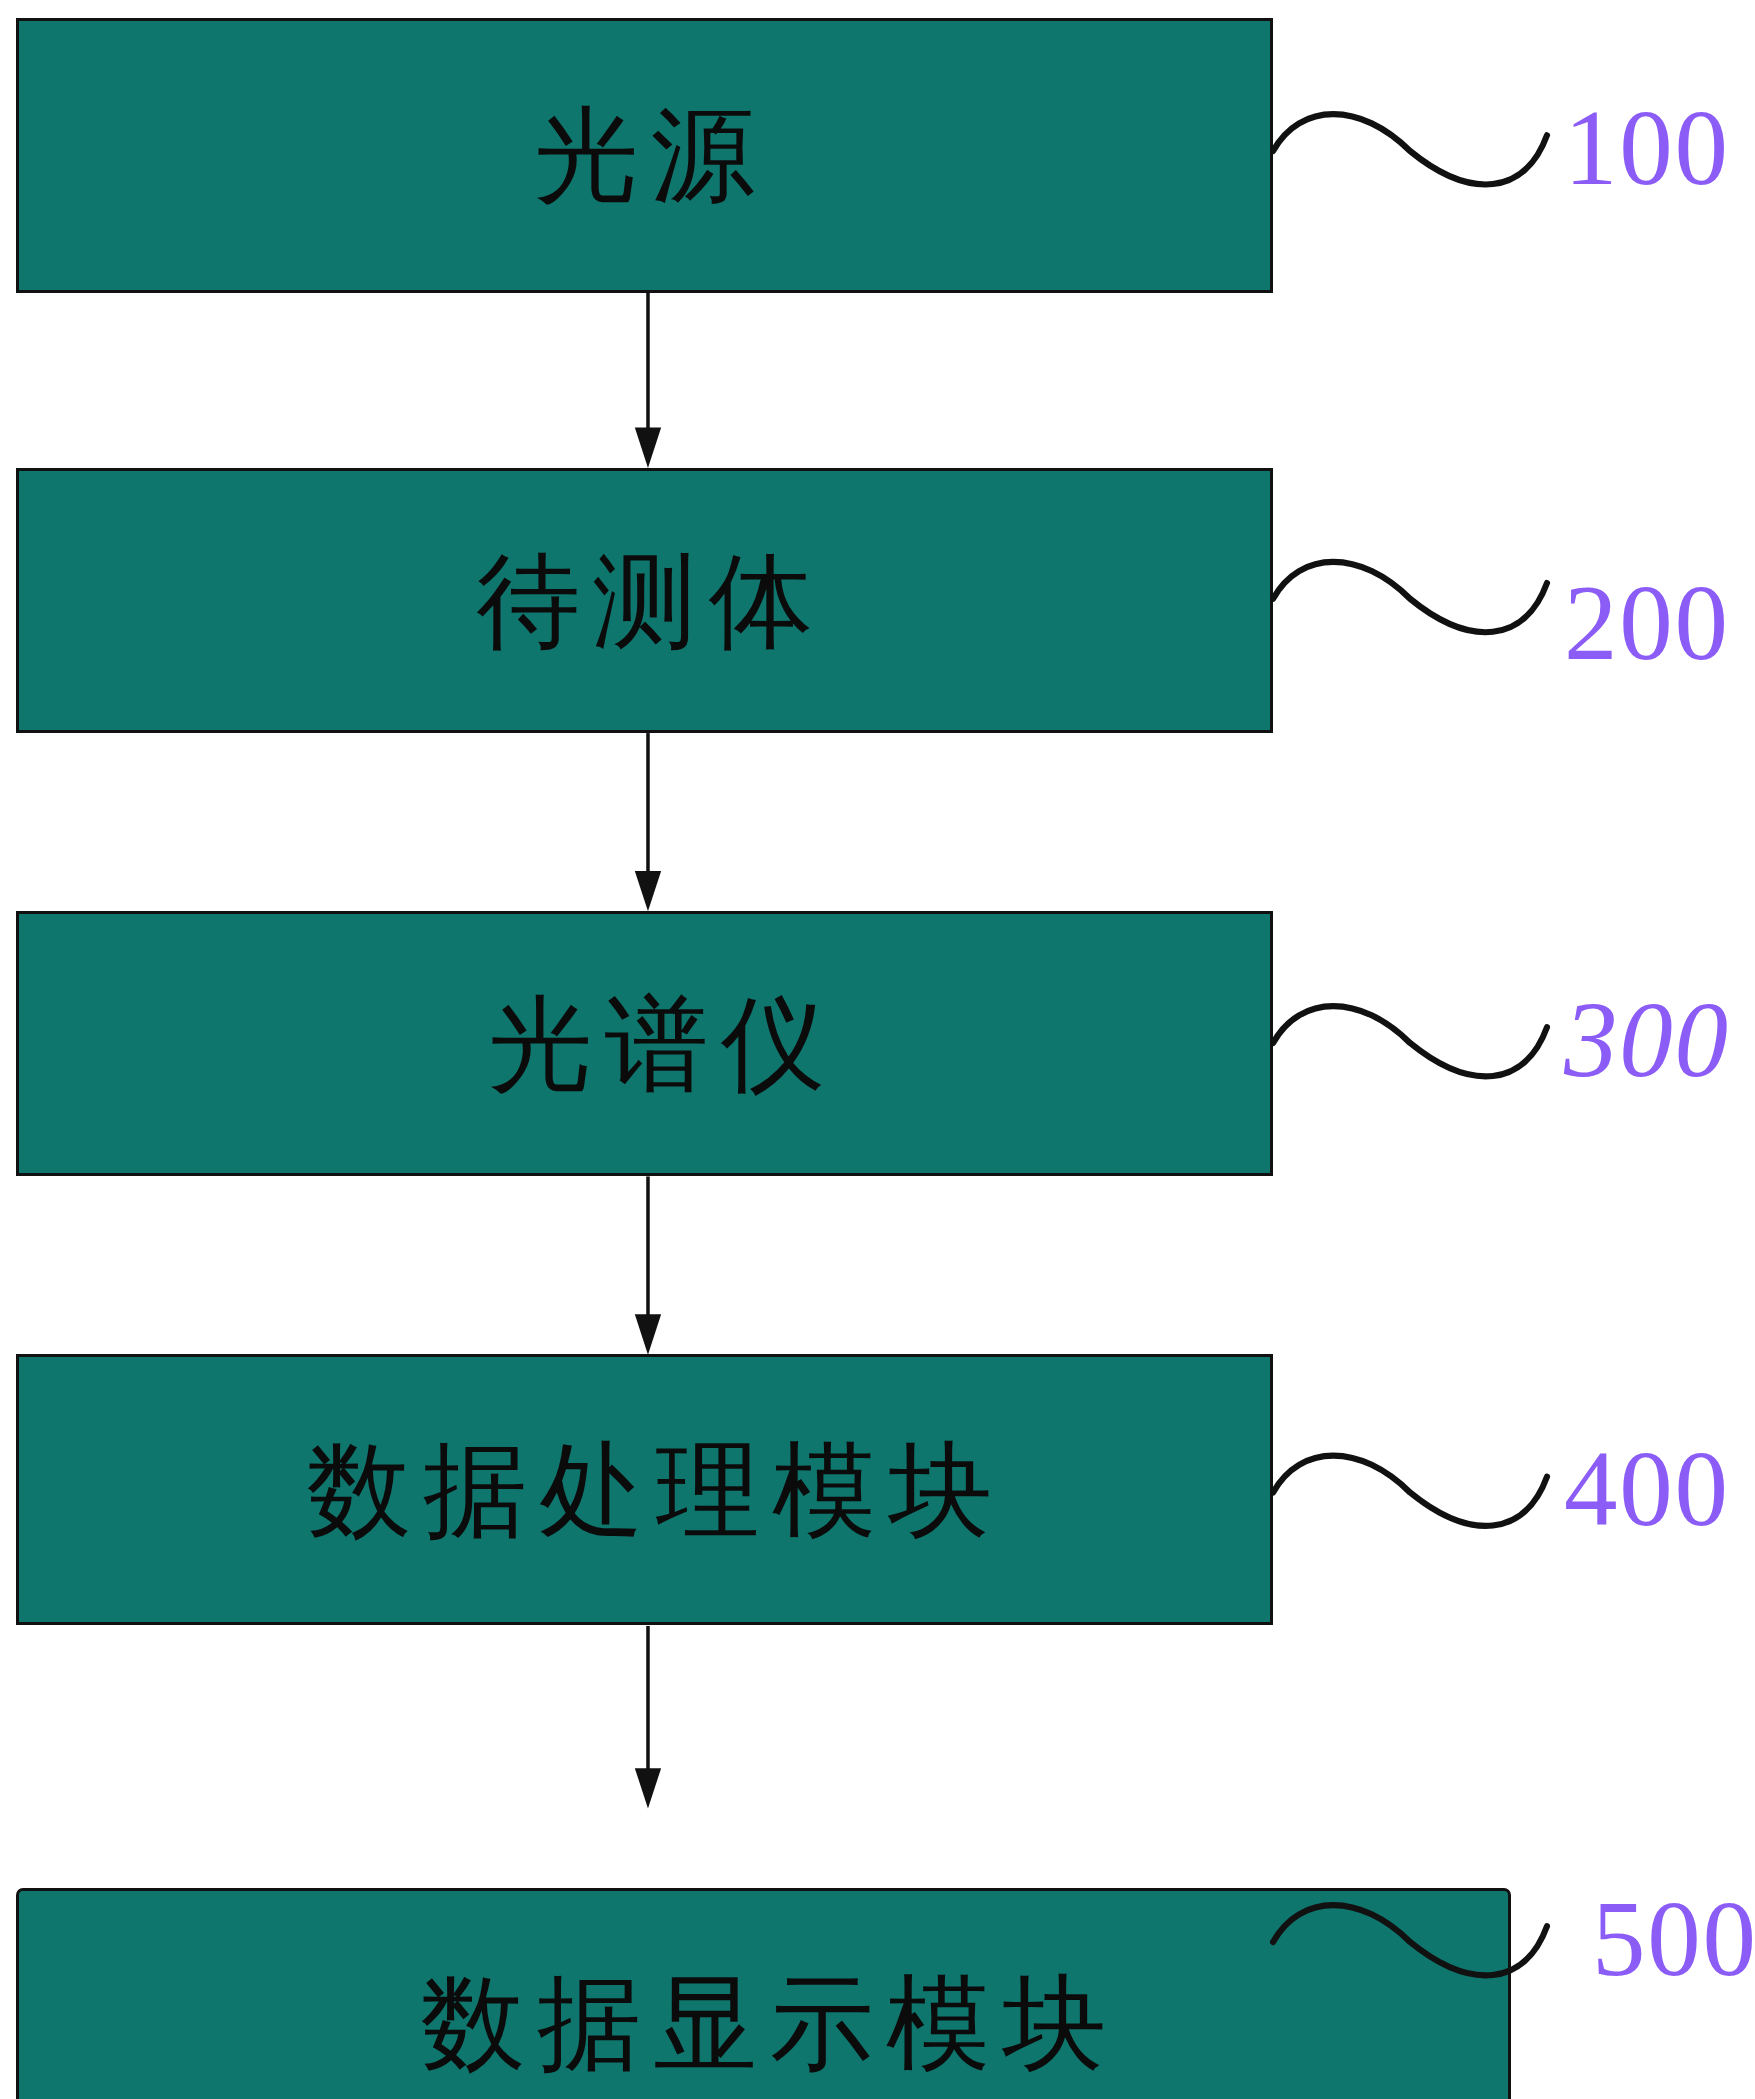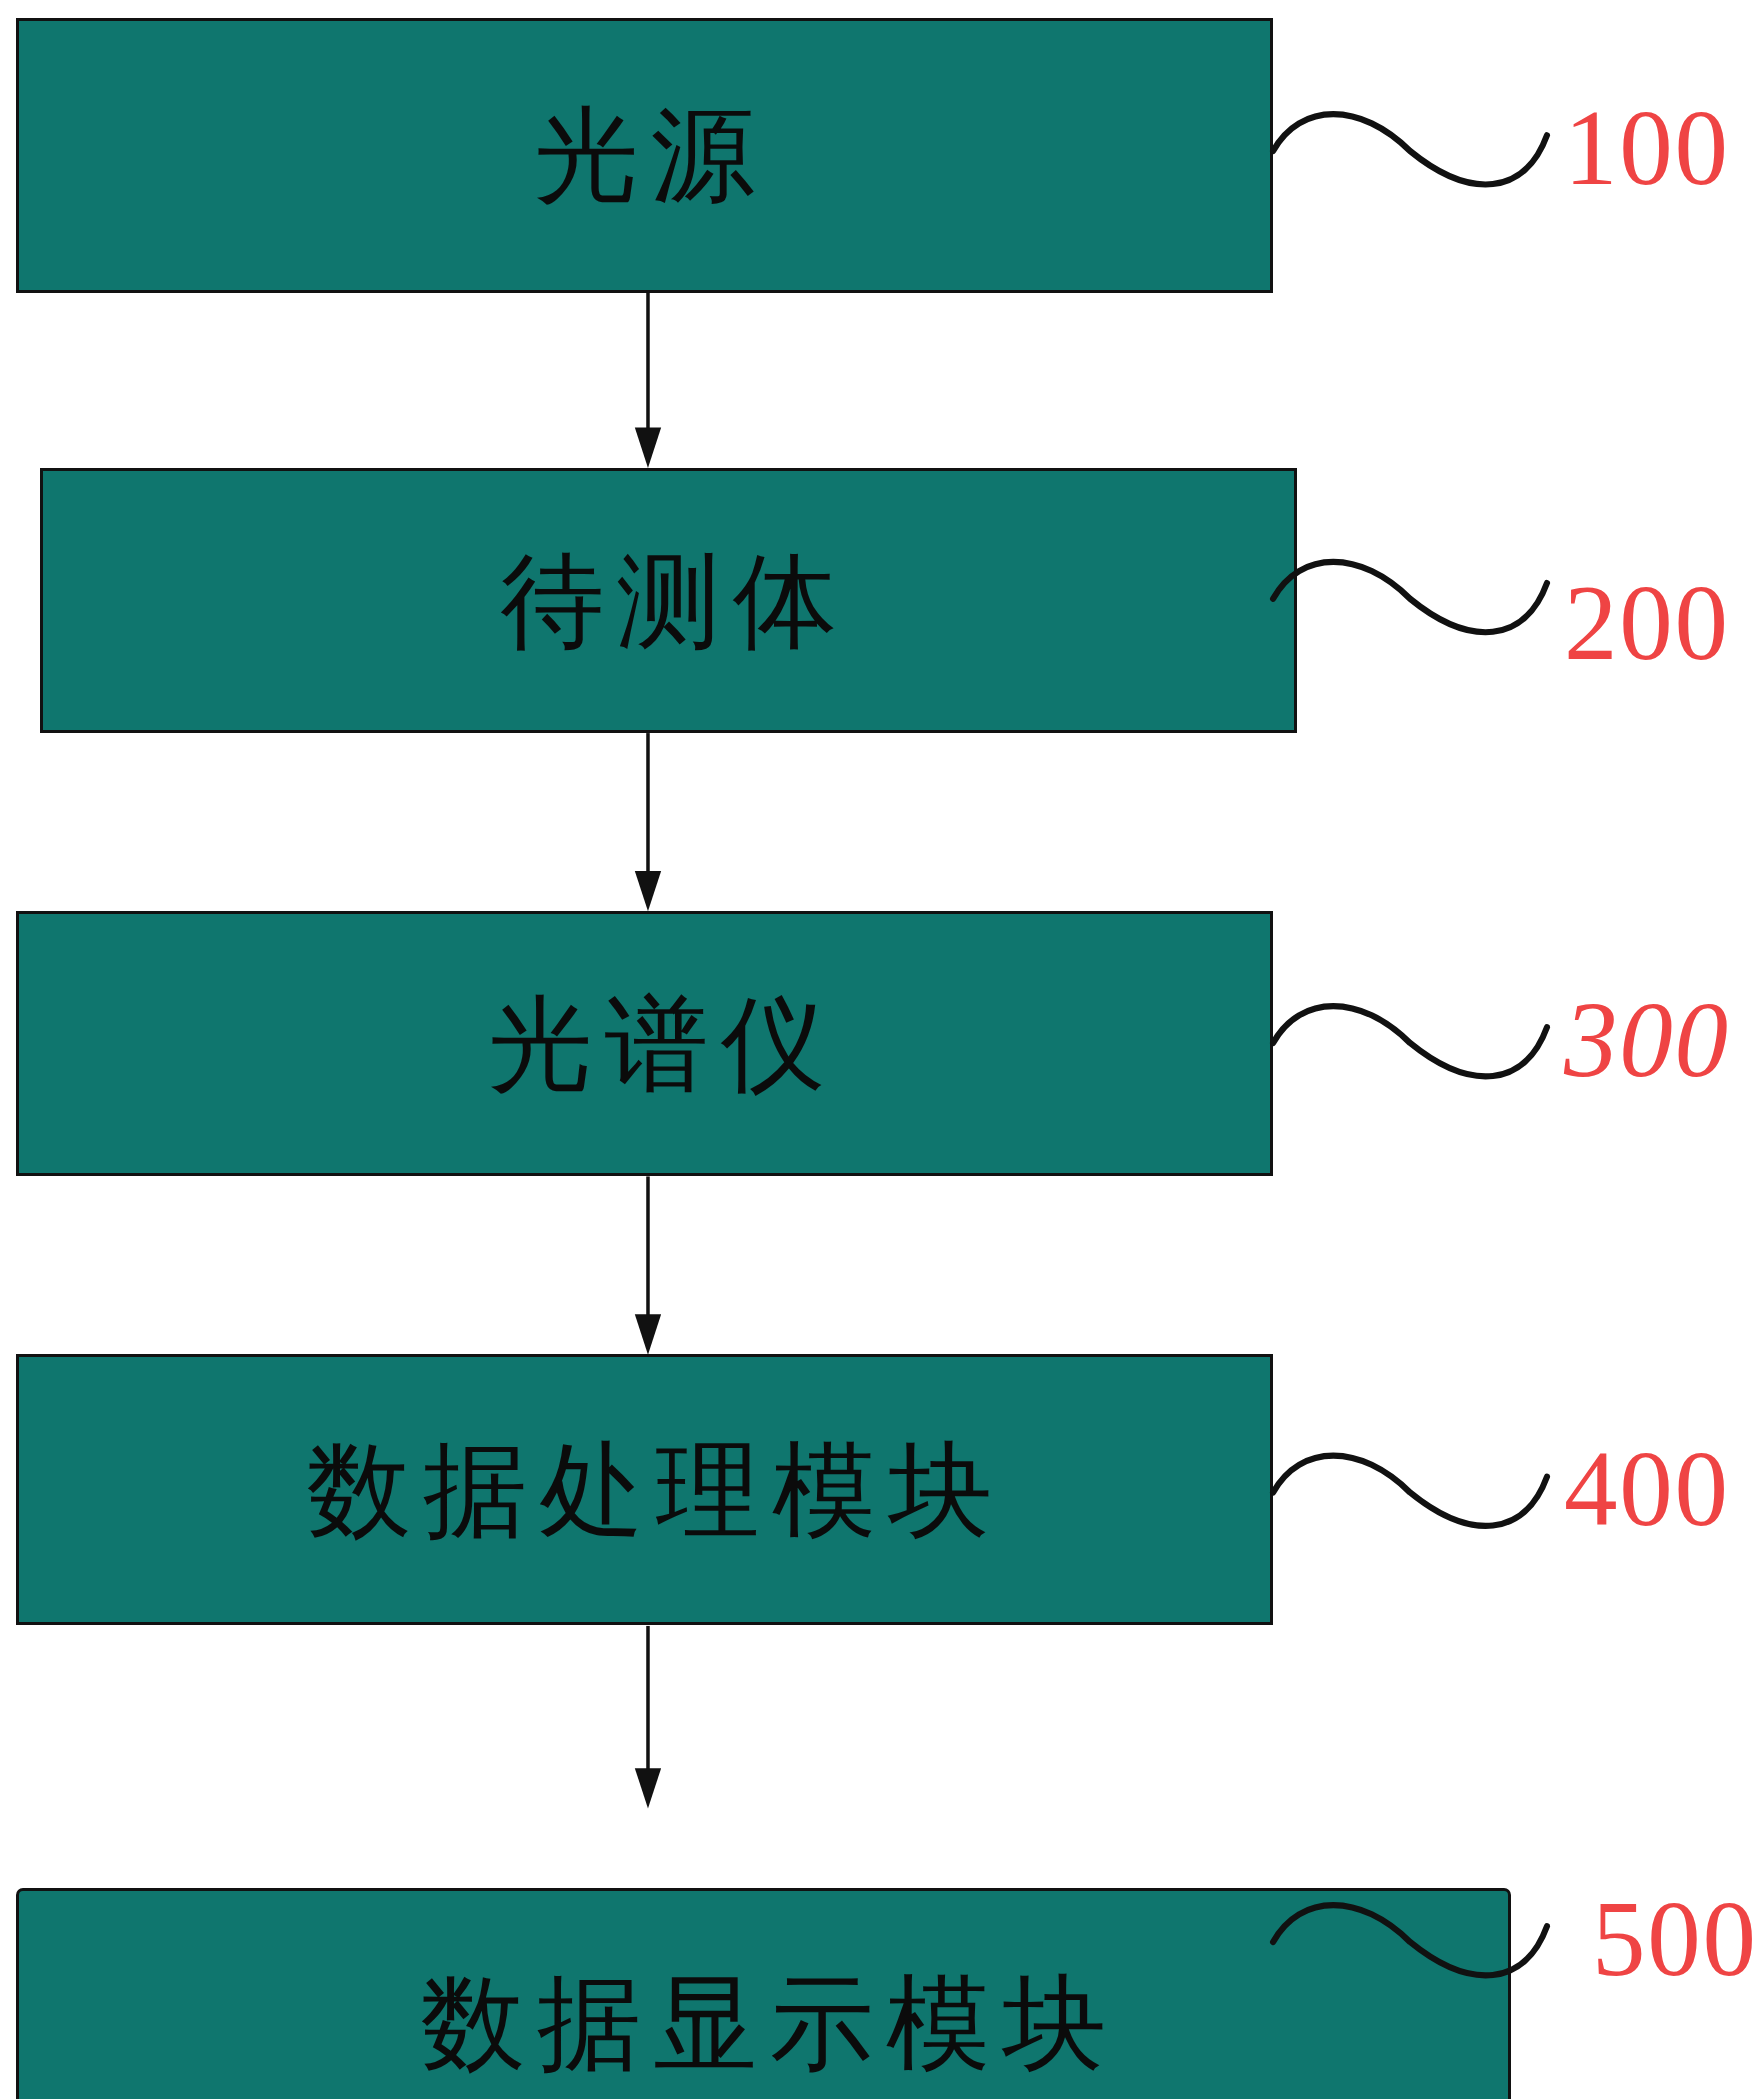--- a/index.html
+++ b/index.html
@@ -50,35 +50,35 @@
     height: 2100px;
     pointer-events: none;
   }
 
   
   .ref-numeral {
     position: absolute;
     font-family: "Liberation Serif", "DejaVu Serif", serif;
     font-size: 107px;
     line-height: 1;
-    color: #ef4444;
+    color: #8b5cf6;
     white-space: nowrap;
     letter-spacing: 1.8px;
   }
 </style>
 </head>
 <body>
 
 <div id="figure-root">
 
   <div class="flow-box" id="box-light-source" style="left: 16px; top: 17.6px; width: 1257px; height: 275px;">
     <span class="flow-box-label">光源</span>
   </div>
 
-  <div class="flow-box" id="box-object-under-test" style="left: 16px; top: 468px; width: 1257px; height: 265px; margin-left: 24px;">
+  <div class="flow-box" id="box-object-under-test" style="left: 16px; top: 468px; width: 1257px; height: 265px;">
     <span class="flow-box-label">待测体</span>
   </div>
 
   <div class="flow-box" id="box-spectrometer" style="left: 16px; top: 911px; width: 1257px; height: 265px; padding-left: 24px;">
     <span class="flow-box-label">光谱仪</span>
   </div>
 
   <div class="flow-box" id="box-data-processing-module" style="left: 16px; top: 1354px; width: 1257px; height: 271px; padding-left: 10px;">
     <span class="flow-box-label">数据处理模块</span>
   </div>

